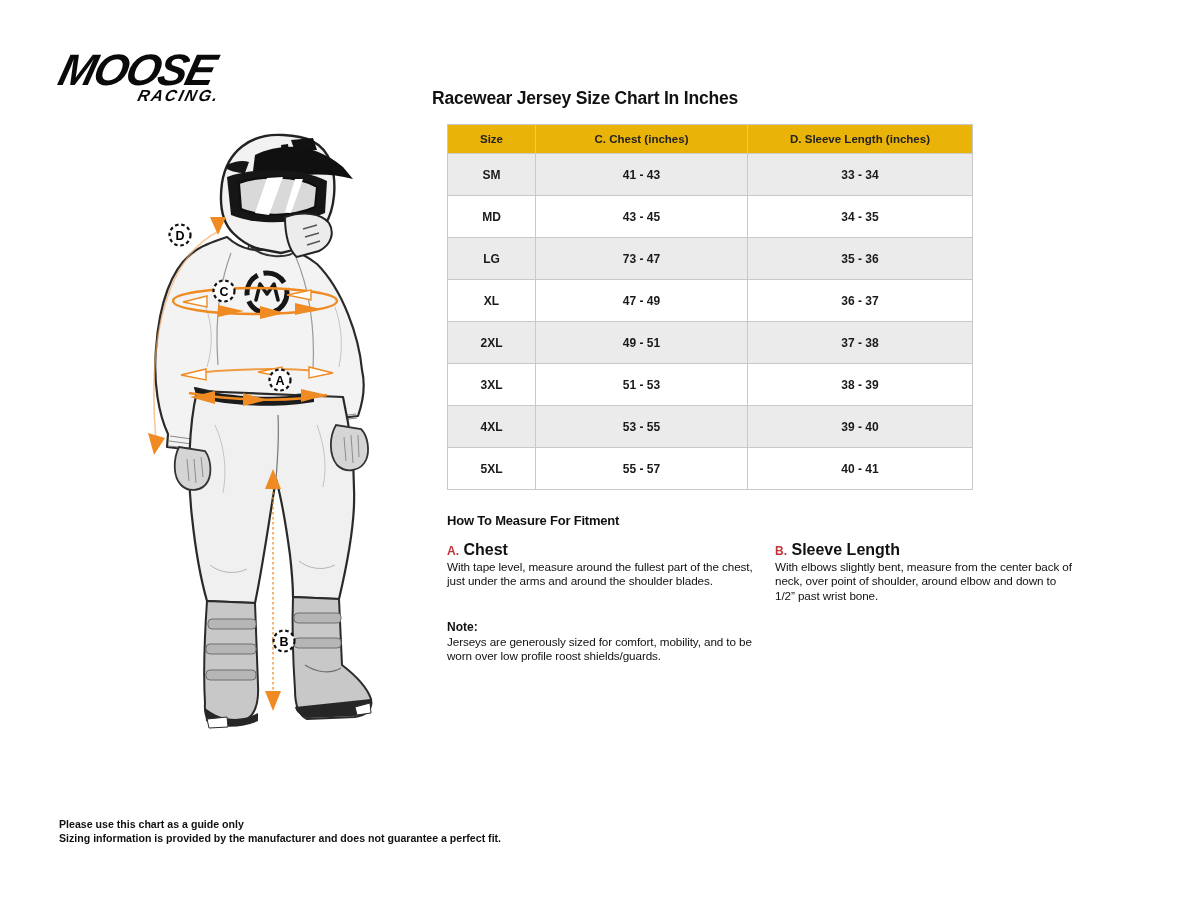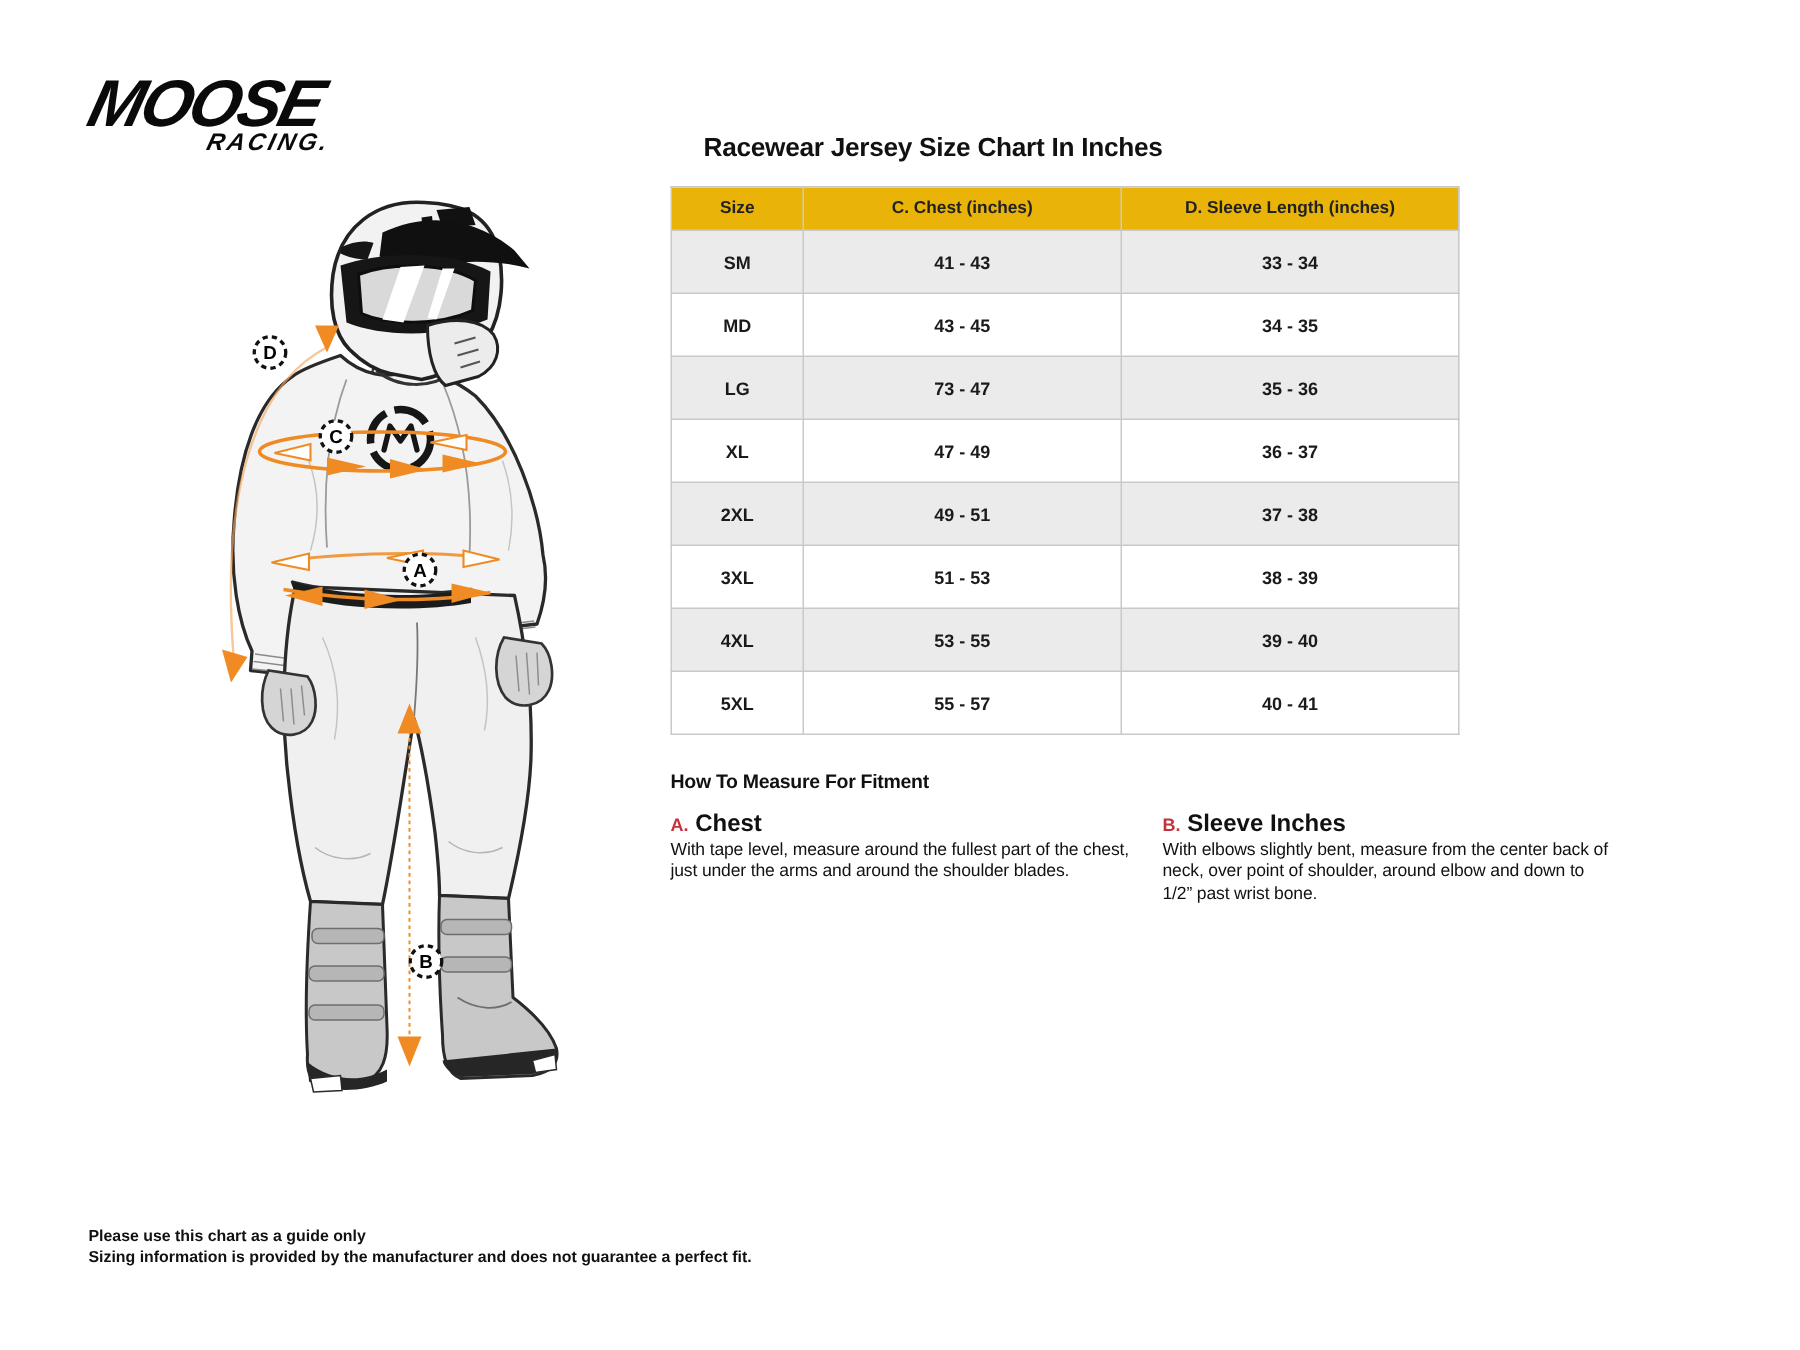--- a/index.html
+++ b/index.html
@@ -10,21 +10,21 @@
   .logo{position:absolute;left:60px;top:50px;width:200px;}
   .logo-top{display:block;font-size:44px;line-height:40px;font-weight:bold;font-style:italic;
             letter-spacing:-2px;transform:skewX(-14deg);color:#0a0a0a;}
   .logo-bottom{display:block;font-size:16px;font-weight:bold;font-style:italic;letter-spacing:2px;
                transform:skewX(-14deg);margin-left:78px;margin-top:-3px;color:#0a0a0a;}
 
   
   .figure-wrap{position:absolute;left:55px;top:125px;width:380px;height:615px;}
 
   
-  .chart-title{position:absolute;left:469px;top:88px;font-size:17.5px;font-weight:bold;letter-spacing:-0.2px;}
+  .chart-title{position:absolute;left:432px;top:88px;font-size:17.5px;font-weight:bold;letter-spacing:-0.2px;}
   .size-table{position:absolute;left:447px;top:124px;width:525px;border-collapse:collapse;table-layout:fixed;}
   .size-table th,.size-table td{border:1px solid #c9c9c9;text-align:center;padding:0;}
   .size-table th{height:28px;background:#eab308;font-size:11.5px;font-weight:bold;color:#222;}
   .size-table td{height:41px;font-size:12px;font-weight:bold;color:#1a1a1a;}
   .size-table tbody tr:nth-child(odd) td{background:#ebebeb;}
 
   
   .howto-heading{position:absolute;left:447px;top:513px;font-size:13px;font-weight:bold;letter-spacing:-0.2px;}
   .measure-a{position:absolute;left:447px;top:541px;width:308px;}
   .measure-b{position:absolute;left:775px;top:541px;width:300px;}
@@ -260,24 +260,28 @@
     <div>
       <span class="measure-key">A.</span>
       <span class="measure-label">Chest</span>
     </div>
     <div class="measure-text">With tape level, measure around the fullest part of the chest, just under the arms and around the shoulder blades.</div>
   </div>
 
   <div class="measure-b">
     <div>
       <span class="measure-key">B.</span>
-      <span class="measure-label">Sleeve Inches</span>
+      <span class="measure-label">Sleeve Length</span>
     </div>
     <div class="measure-text">With elbows slightly bent, measure from the center back of neck, over point of shoulder, around elbow and down to 1/2” past wrist bone.</div>
   </div>
 
+  <div class="note-block">
+    <div class="note-label">Note:</div>
+    <div class="measure-text">Jerseys are generously sized for comfort, mobility, and to be worn over low profile roost shields/guards.</div>
+  </div>
 
   <div class="disclaimer">
     <div>Please use this chart as a guide only</div>
     <div>Sizing information is provided by the manufacturer and does not guarantee a perfect fit.</div>
   </div>
 
 </div>
 
 </body></html>

